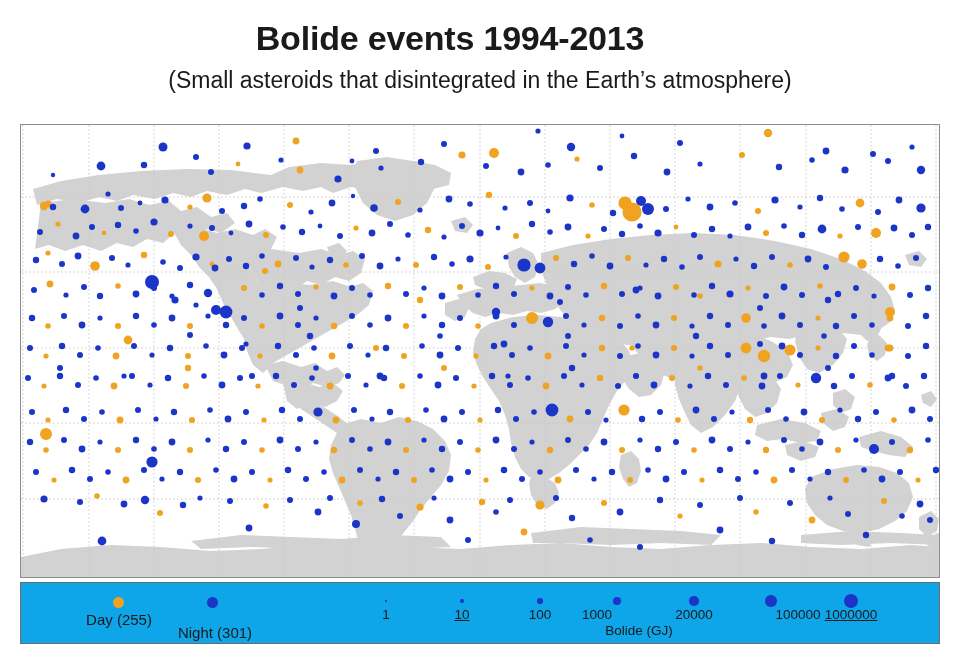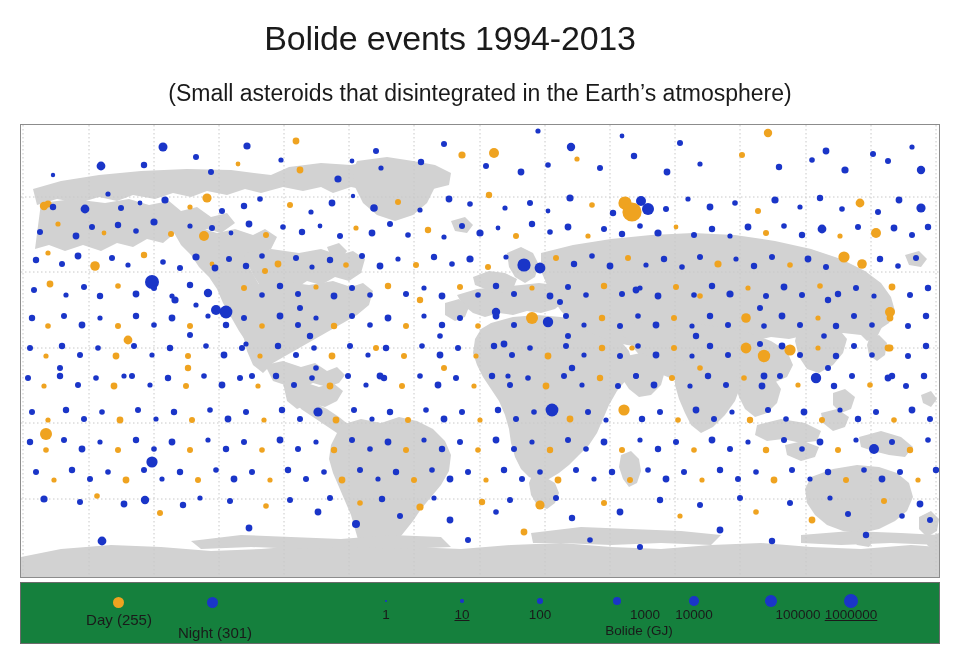--- a/index.html
+++ b/index.html
@@ -3,35 +3,35 @@
 <meta charset="utf-8">
 <style>
   html,body{margin:0;padding:0;}
   body{
     width:960px;height:672px;background:#ffffff;
     font-family:"Liberation Sans",sans-serif;
     overflow:hidden;position:relative;
   }
   #title{
     position:absolute;top:18px;left:0;width:900px;text-align:center;
-    font-size:34px;color:#1a1a1a;font-weight:400;letter-spacing:-0.2px;
+    font-size:34px;color:#1a1a1a;font-weight:700;letter-spacing:-0.2px;
     line-height:40px;
   }
   #subtitle{
     position:absolute;top:65px;left:0;width:960px;text-align:center;
-    font-size:23px;color:#1a1a1a;font-weight:400;line-height:30px;margin-top:13px;
+    font-size:23px;color:#1a1a1a;font-weight:400;line-height:30px;
   }
   #map-panel{
     position:absolute;left:20px;top:124px;width:920px;height:454px;
     border:1px solid #8c8c8c;background:#ffffff;box-sizing:border-box;
     overflow:hidden;
   }
   #legend-panel{
     position:absolute;left:20px;top:582px;width:920px;height:62px;
-    border:1px solid #6b6b6b;background:#15803d;box-sizing:border-box;
+    border:1px solid #6b6b6b;background:#0ea5e9;box-sizing:border-box;
   }
   #map-svg{display:block;position:absolute;left:0;top:0;}
   .leg-dot{position:absolute;border-radius:50%;}
   .leg-lab{position:absolute;font-size:15px;color:#1a1a1a;text-align:center;
            white-space:nowrap;transform:translateX(-50%);}
   .sz-lab{position:absolute;font-size:13.5px;color:#1a1a1a;text-align:center;
           white-space:nowrap;transform:translateX(-50%);}
   #energy-label{position:absolute;font-size:13.5px;color:#1a1a1a;
                 white-space:nowrap;transform:translateX(-50%);}
 </style>
@@ -819,22 +819,22 @@
   <div class="leg-dot" style="left:186px;top:14px;width:11px;height:11px;background:#1a35c8;"></div>
   <div class="leg-lab" style="left:194px;top:28px;margin-top:13px;">Night (301)</div>
   <div id="size-scale">
       <div class="leg-dot" style="left: 364.2px; top: 17.2px; width: 1.6px; height: 1.6px; background: rgb(26, 53, 200);"></div>
       <div class="sz-lab" style="left: 365px; top: 24px;">1</div>
       <div class="leg-dot" style="left: 439.3px; top: 16.3px; width: 3.4px; height: 3.4px; background: rgb(26, 53, 200);"></div>
       <div class="sz-lab" style="left: 441px; top: 24px; text-decoration: underline;">10</div>
       <div class="leg-dot" style="left: 516.3px; top: 15.3px; width: 5.4px; height: 5.4px; background: rgb(26, 53, 200);"></div>
       <div class="sz-lab" style="left: 519px; top: 24px; text-align: right;">100</div>
       <div class="leg-dot" style="left: 592.2px; top: 14.2px; width: 7.6px; height: 7.6px; background: rgb(26, 53, 200);"></div>
-      <div class="sz-lab" style="left: 624px; top: 24px; text-align: right;">1000</div>
+      <div class="sz-lab" style="left: 576px; top: 24px; text-align: right;">1000</div>
       <div class="leg-dot" style="left: 668.3px; top: 13.3px; width: 9.4px; height: 9.4px; background: rgb(26, 53, 200);"></div>
-      <div class="sz-lab" style="left: 673px; top: 24px;">10000</div>
+      <div class="sz-lab" style="left: 673px; top: 24px;">20000</div>
       <div class="leg-dot" style="left: 744.2px; top: 12.2px; width: 11.6px; height: 11.6px; background: rgb(26, 53, 200);"></div>
       <div class="sz-lab" style="left: 777px; top: 24px;">100000</div>
       <div class="leg-dot" style="left: 822.7px; top: 10.7px; width: 14.6px; height: 14.6px; background: rgb(26, 53, 200);"></div>
       <div class="sz-lab" style="left: 830px; top: 24px; text-decoration: underline;">1000000</div>
     </div>
   <div id="energy-label" style="left:618px;top:40px;">Bolide (GJ)</div>
 </div>
 
 </body></html>

